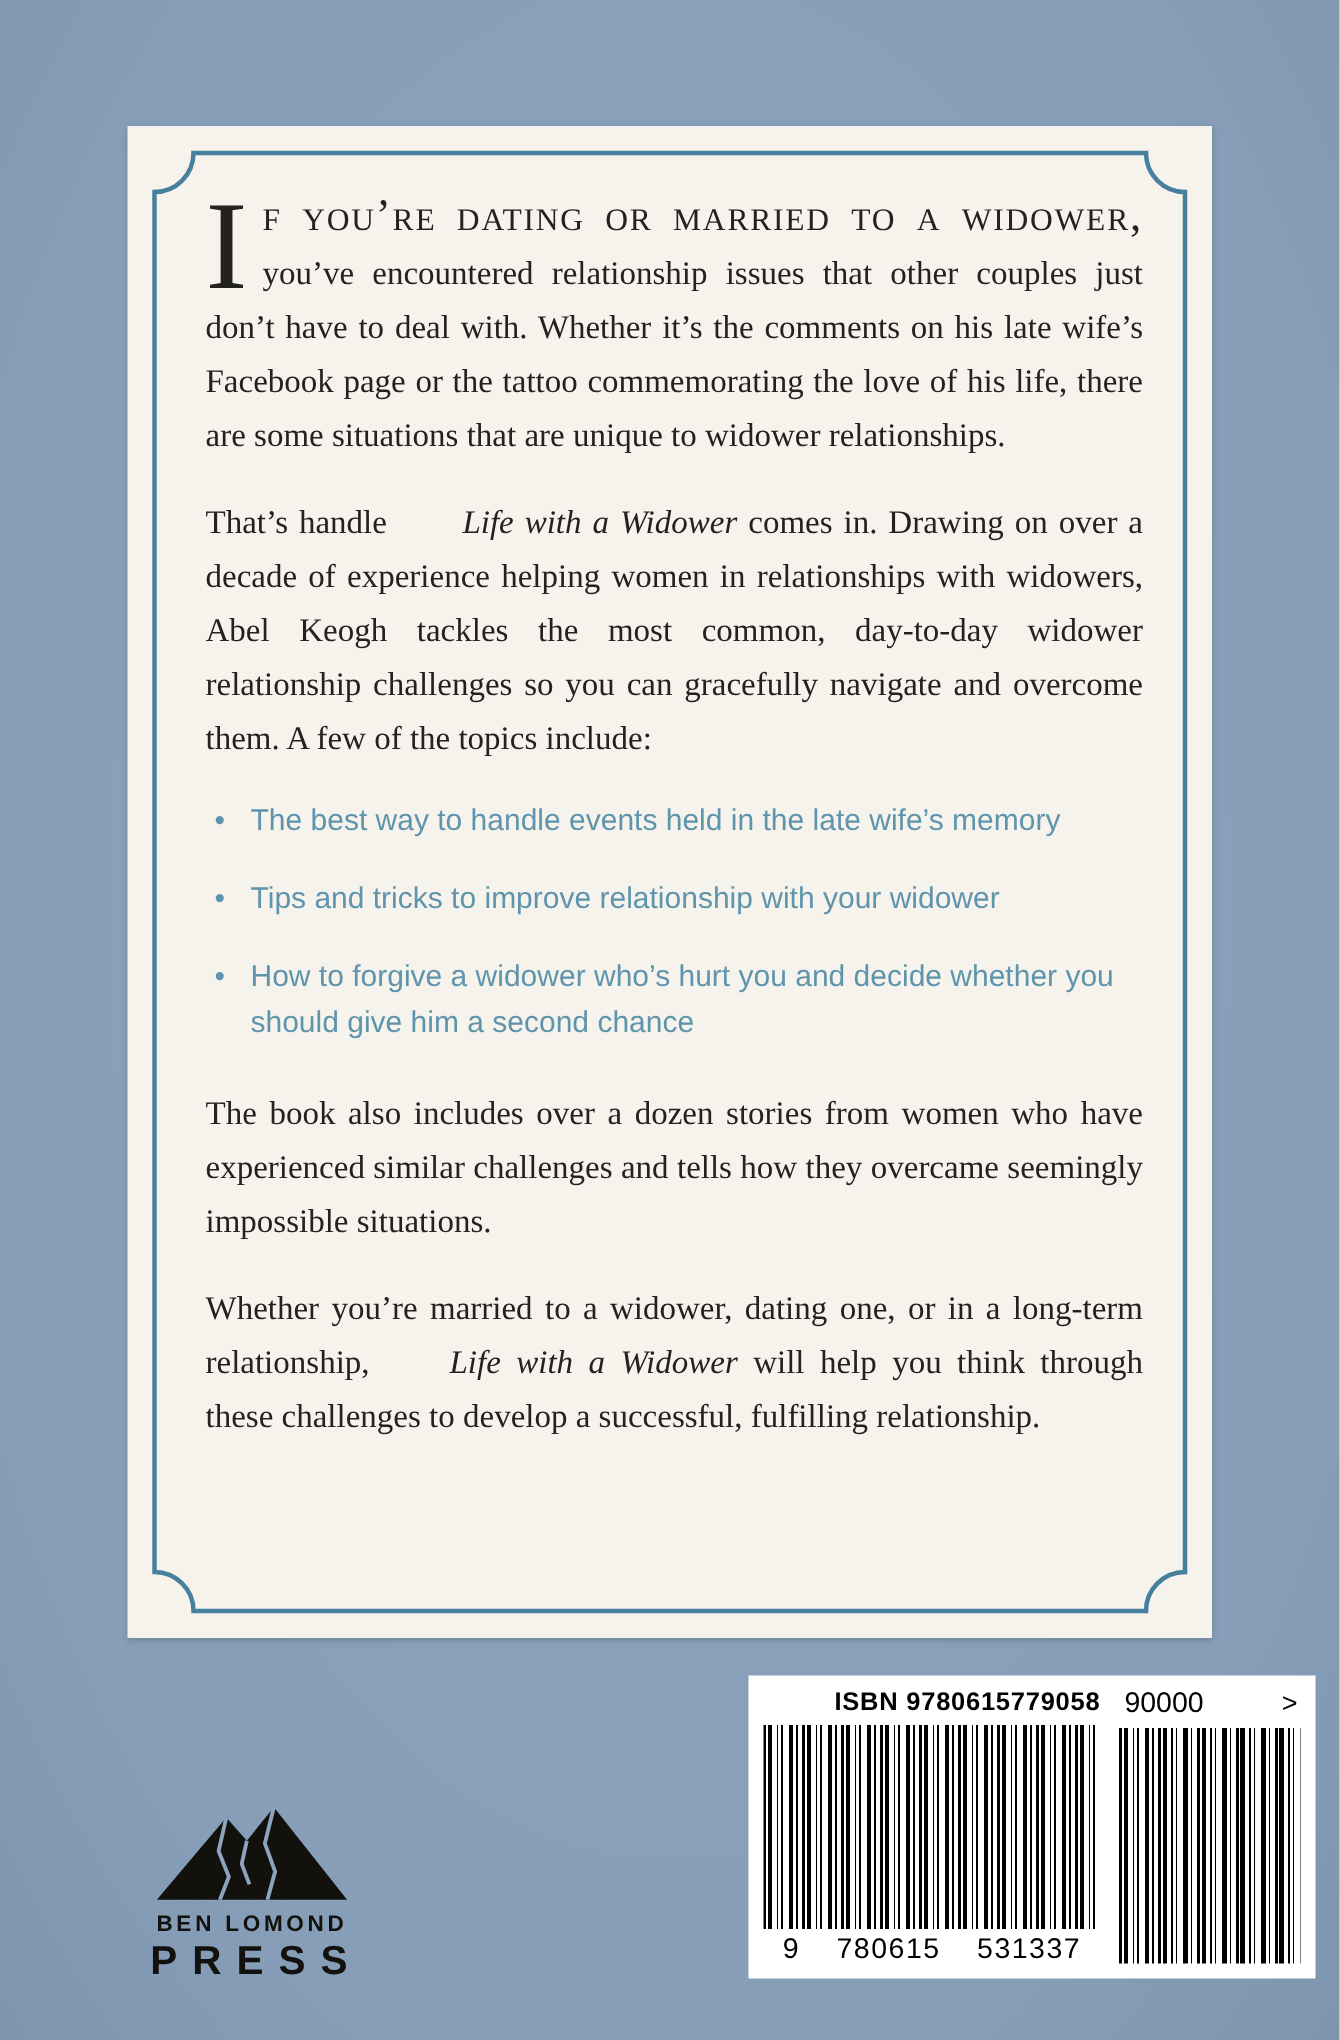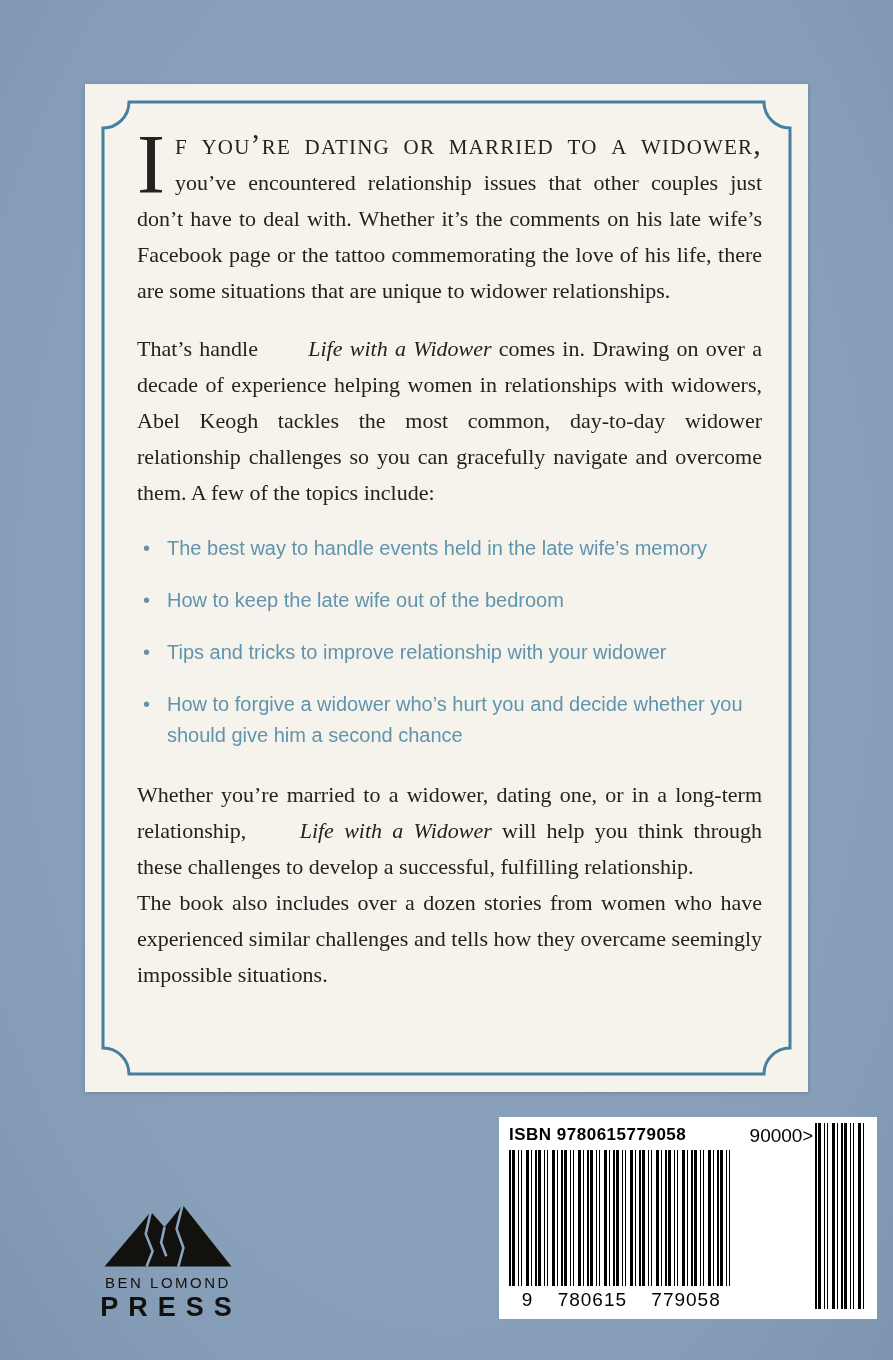--- a/index.html
+++ b/index.html
@@ -56,21 +56,21 @@
   
   .publisher {
     position: absolute; left: 88px; top: 1198px;
     width: 160px; text-align: center; color: #13110e;
   }
   .mountain { width: 150px; height: 72px; display: block; margin: 0 auto; }
   .mountain .mtn { fill: #13110e; }
   .mountain .ridge { fill: none; stroke: var(--page_bg, #8ca4be); stroke-width: 3; }
   .pub-name {
     font-family: "Liberation Sans", sans-serif;
-    font-size: 15px; font-weight: 400; letter-spacing: 2.5px;
+    font-size: 15px; font-weight: 700; letter-spacing: 2.5px;
     margin-top: 4px; white-space: nowrap;
   }
   .pub-press {
     font-family: Liberation Sans, sans-serif;
     font-size: 27px; font-weight: 700; letter-spacing: 10px;
     margin-top: 1px; text-indent: 6px; white-space: nowrap;
   }
 
   
   .barcode-box {
@@ -78,35 +78,35 @@
     width: 378px; height: 202px;
     background: #ffffff;
     box-sizing: border-box;
     display: flex; gap: 12px;
     padding: 6px 10px 8px 10px;
     font-family: "Liberation Sans", sans-serif;
     color: #000;
   }
   .bc-main { flex: 1.85; display: flex; flex-direction: column; min-width: 0; }
   .isbn {
-    text-align: left; font-weight: 700; font-size: 17px;
+    text-align: right; font-weight: 700; font-size: 17px;
     letter-spacing: .5px; padding: 2px 0 5px 0; white-space: nowrap;
   }
   .bars {
     background: repeating-linear-gradient(90deg,
       #000 0 2px, #fff 2px 3px, #000 3px 6px, #fff 6px 9px,
       #000 9px 10px, #fff 10px 12px, #000 12px 13px, #fff 13px 17px,
       #000 17px 20px, #fff 20px 22px, #000 22px 23px, #fff 23px 26px);
   }
   .main-bars { flex: 1; }
   .bc-digits {
     text-align: center; font-size: 19px; padding-top: 3px;
     letter-spacing: 1px; word-spacing: 18px; white-space: nowrap;
   }
-  .bc-addon { flex: 1; display: flex; flex-direction: row; }
+  .bc-addon { flex: 1; display: flex; flex-direction: column; }
   .price-row {
     display: flex; justify-content: space-between; align-items: baseline;
     font-size: 19px; padding: 2px 2px 5px 4px;
   }
   .price-row .arrow { font-size: 18px; }
   .addon-bars { flex: 1; margin-bottom: 2px; }
 </style>
 </head>
 <body>
 
@@ -117,47 +117,46 @@
       <path d="M 44 18 H 679 A 26 26 0 0 0 705 44 V 964 A 26 26 0 0 0 679 990 H 44 A 26 26 0 0 0 18 964 V 44 A 26 26 0 0 0 44 18 Z"></path>
     </svg>
 
     <div class="content">
       <p class="para intro"><span class="dropcap">I</span><span class="smallcaps">f you’re dating or married to a widower,</span><span> you’ve encountered relationship issues that other couples just don’t have to deal with. Whether it’s the comments on his late wife’s Facebook page or the tattoo commemorating the love of his life, there are some situations that are unique to widower relationships.</span></p>
 
       <p class="para"><span>That’s handle </span><em>Life with a Widower</em><span> comes in. Drawing on over a decade of experience helping women in relationships with widowers, Abel Keogh tackles the most common, day-to-day widower relationship challenges so you can gracefully navigate and overcome them. A few of the topics include:</span></p>
 
       <ul class="topics">
         <li><span>The best way to handle events held in the late wife’s memory</span></li>
-        <li><span>How to keep the late wife out of the bedroom</span></li>
         <li><span>Tips and tricks to improve relationship with your widower</span></li>
         <li><span>How to forgive a widower who’s hurt you and decide whether you should give him a second chance</span></li>
       </ul>
 
+      <p class="para">The book also includes over a dozen stories from women who have experienced similar challenges and tells how they overcame seemingly impossible situations.</p>
+
       <p class="para last"><span>Whether you’re married to a widower, dating one, or in a long-term relationship, </span><em>Life with a Widower</em><span> will help you think through these challenges to develop a successful, fulfilling relationship.</span></p>
-
-      <p class="para">The book also includes over a dozen stories from women who have experienced similar challenges and tells how they overcame seemingly impossible situations.</p>
     </div>
   </div>
 
   <div class="publisher">
     <svg class="mountain" viewBox="0 0 160 84" aria-hidden="true">
       <path class="mtn" d="M6 80 L60 16 L76 34 L97 8 L154 80 Z"></path>
       <path class="ridge" d="M60 16 L54 42 L62 62 L55 80"></path>
       <path class="ridge" d="M97 8 L90 36 L98 58 L92 80"></path>
       <path class="ridge" d="M76 34 L72 52 L78 68"></path>
     </svg>
     <div class="pub-name">BEN LOMOND</div>
     <div class="pub-press">PRESS</div>
   </div>
 
   <div class="barcode-box">
     <div class="bc-main">
       <div class="isbn">ISBN 9780615779058</div>
       <div class="bars main-bars"></div>
-      <div class="bc-digits">9 780615 779058</div>
+      <div class="bc-digits">9 780615 531337</div>
     </div>
     <div class="bc-addon">
       <div class="price-row">
         <span>90000</span>
         <span class="arrow">&gt;</span>
       </div>
       <div class="bars addon-bars"></div>
     </div>
   </div>
 

